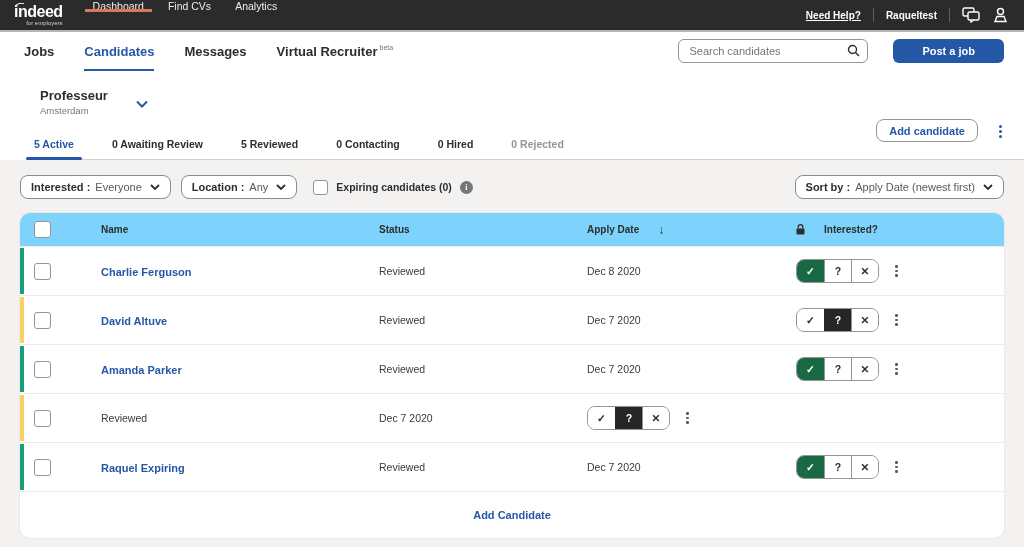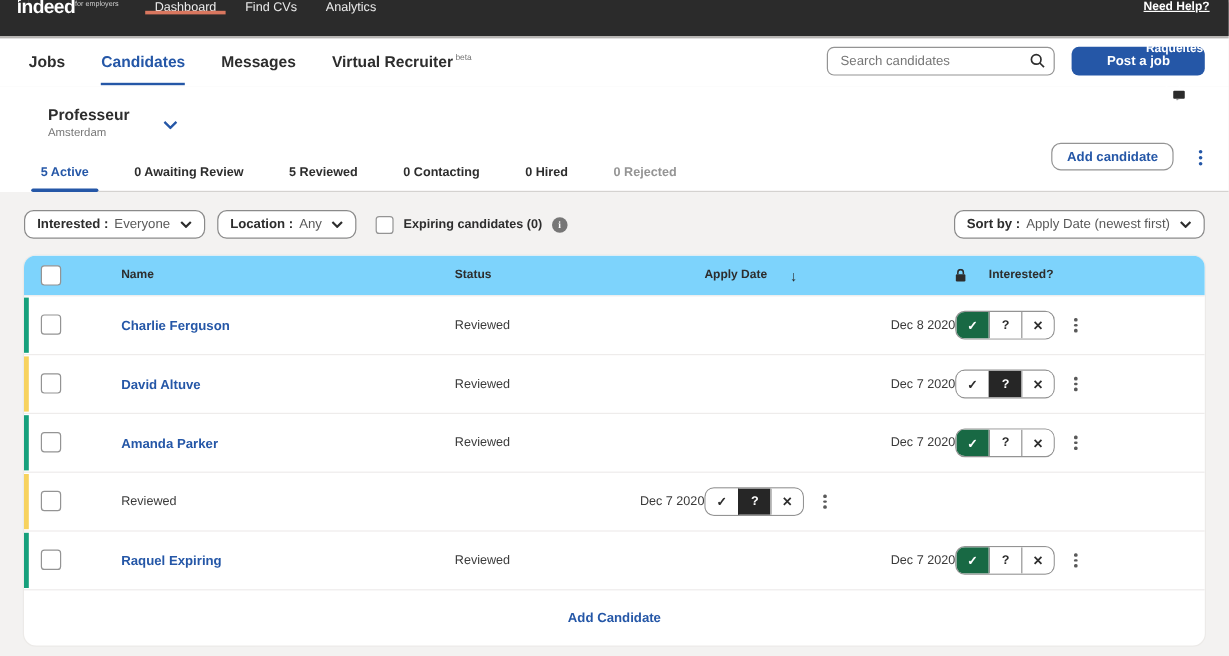--- a/index.html
+++ b/index.html
@@ -2,47 +2,47 @@
 <html><head>
 <meta charset="utf-8">
 <style>
   * { margin:0; padding:0; box-sizing:border-box; }
   html,body { width:1024px; height:547px; overflow:hidden; background:#f3f2f1;
     font-family:"Liberation Sans", sans-serif; color:#2d2d2d; }
 
   
   .topbar { height:30px; background:#2b2b2b; display:flex; align-items:stretch;
     color:#fff; box-shadow:0 2px 0 #b7b5b3; position:relative; z-index:5; }
-  .logo-wrap { display:flex; flex-direction:row; justify-content:center;
+  .logo-wrap { display:flex; flex-direction:column; justify-content:center;
     padding:0 18px 0 14px; position:relative; }
   .logo-text { font-weight:bold; font-size:16px; letter-spacing:-0.5px; line-height:14px; position:relative; }
   .logo-arc { position:absolute; top:-3px; left:1px; width:9px; height:6px;
     border:1.6px solid #fff; border-bottom:none; border-right:none;
     border-radius:100% 0 0 0; transform:rotate(12deg); }
   .logo-sub { font-size:6px; color:#cfcfcf; text-align:right; margin-top:1px; }
   .topnav { display:flex; align-items:flex-start; }
   .topnav-item { display:flex; align-items:center; padding:0 12px; font-size:10.5px;
     color:#ececec; position:relative; cursor:pointer; }
   .topnav-item.active::after { content:""; position:absolute; left:4px; right:4px;
     bottom:0; height:3px; background:#d9775f; }
-  .topbar-right { margin-left:auto; display:flex; align-items:center; gap:12px; padding-right:16px;flex-direction:column; }
+  .topbar-right { margin-left:auto; display:flex; align-items:center; gap:12px; padding-right:16px; }
   .tb-link { font-size:10px; font-weight:bold; color:#fff; text-decoration:underline; cursor:pointer; }
   .tb-user { font-size:10px; font-weight:bold; color:#fff; cursor:pointer; }
   .tb-divider { width:1px; height:14px; background:#5f5f5f; }
   .tb-icon { display:flex; align-items:center; cursor:pointer; }
 
   
   .subnav { height:42px; background:#fff; display:flex; align-items:center; padding:0 20px; }
   .subnav-tabs { display:flex; align-items:center; gap:30px; padding-left:4px; }
   .subnav-tab { font-size:13px; font-weight:bold; color:#2d2d2d; position:relative; cursor:pointer; }
   .subnav-tab.active { color:#2557a7; }
   .subnav-tab.active::after { content:""; position:absolute; left:0; right:0; bottom:-12px;
     height:2px; background:#2557a7; }
   .beta-badge { font-size:7px; font-weight:normal; color:#767676; vertical-align:super; margin-left:2px; }
-  .subnav-right { margin-left:auto; display:flex; align-items:center; gap:14px; }
+  .subnav-right { margin-left:auto; display:flex; align-items:center; gap:25px; }
   .search-box { position:relative; }
   .search-input { width:190px; height:24px; border:1px solid #949494; border-radius:6px;
     padding:0 26px 0 10px; font-size:11px; font-family:"Liberation Sans", sans-serif; color:#2d2d2d; outline:none; }
   .search-input::placeholder { color:#767676; }
   .search-icon { position:absolute; right:8px; top:5px; }
   .post-job-btn { height:24px; background:#2557a7; color:#fff; border:none; border-radius:6px;
     font-size:11px; font-weight:bold; padding:0 29px; cursor:pointer;
     font-family:"Liberation Sans", sans-serif; }
 
   
@@ -89,21 +89,21 @@
   .t-grid { display:grid; grid-template-columns:81px 278px 208px 209px 1fr; align-items:center; }
   .t-head { height:33px; background:#7dd3fc; font-size:10px; font-weight:bold; color:#2d2d2d; }
   .t-head .checkbox { width:17px; height:17px; margin-left:14px; }
   .h-flex { display:flex; align-items:center; gap:19px; }
   .t-row { height:49px; border-top:1px solid #eeeceb; position:relative; }
   .t-row::before { content:""; position:absolute; left:0; top:1px; bottom:1px; width:4px;
     background:var(--bar, transparent); }
   .t-row .checkbox { width:17px; height:17px; margin-left:14px; cursor:pointer; }
   .c-name { font-size:11px; font-weight:bold; color:#2557a7; cursor:pointer; }
   .c-status { font-size:10.5px; color:#3a3a3a; }
-  .c-date { font-size:10.5px; color:#3a3a3a;text-align:right; }
+  .c-date { font-size:10.5px; color:#3a3a3a; }
   .c-actions { display:flex; align-items:center; }
   .seg-group { display:flex; border:1px solid #949494; border-radius:8px; overflow:hidden;
     background:#fff; }
   .seg { width:27px; height:22px; display:flex; align-items:center; justify-content:center;
     font-size:10.5px; font-weight:bold; color:#2d2d2d; background:#fff; cursor:pointer; }
   .seg + .seg { border-left:1px solid #949494; }
   .seg.sel-yes { background:#186944; color:#fff; border-color:#186944; }
   .seg.sel-maybe { background:#262626; color:#fff; border-color:#262626; }
   .row-kebab { margin-left:14px; cursor:pointer; display:flex; flex-direction:column; gap:2px; padding:2px; }
   .row-kebab i { width:2.5px; height:2.5px; border-radius:50%; background:#595959; }

